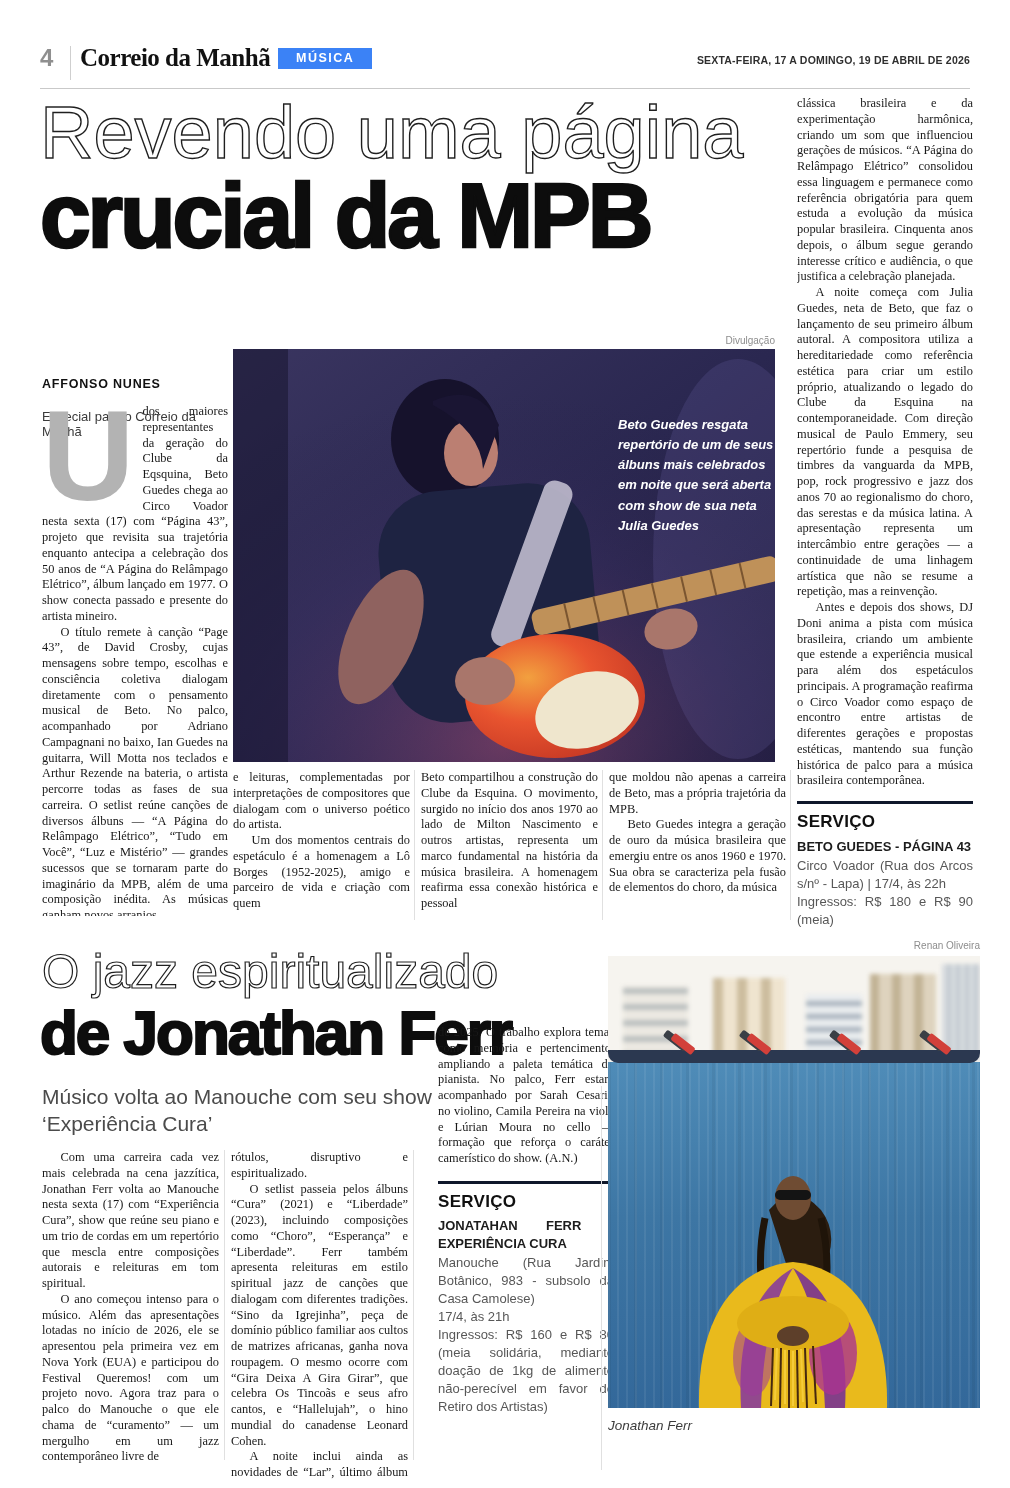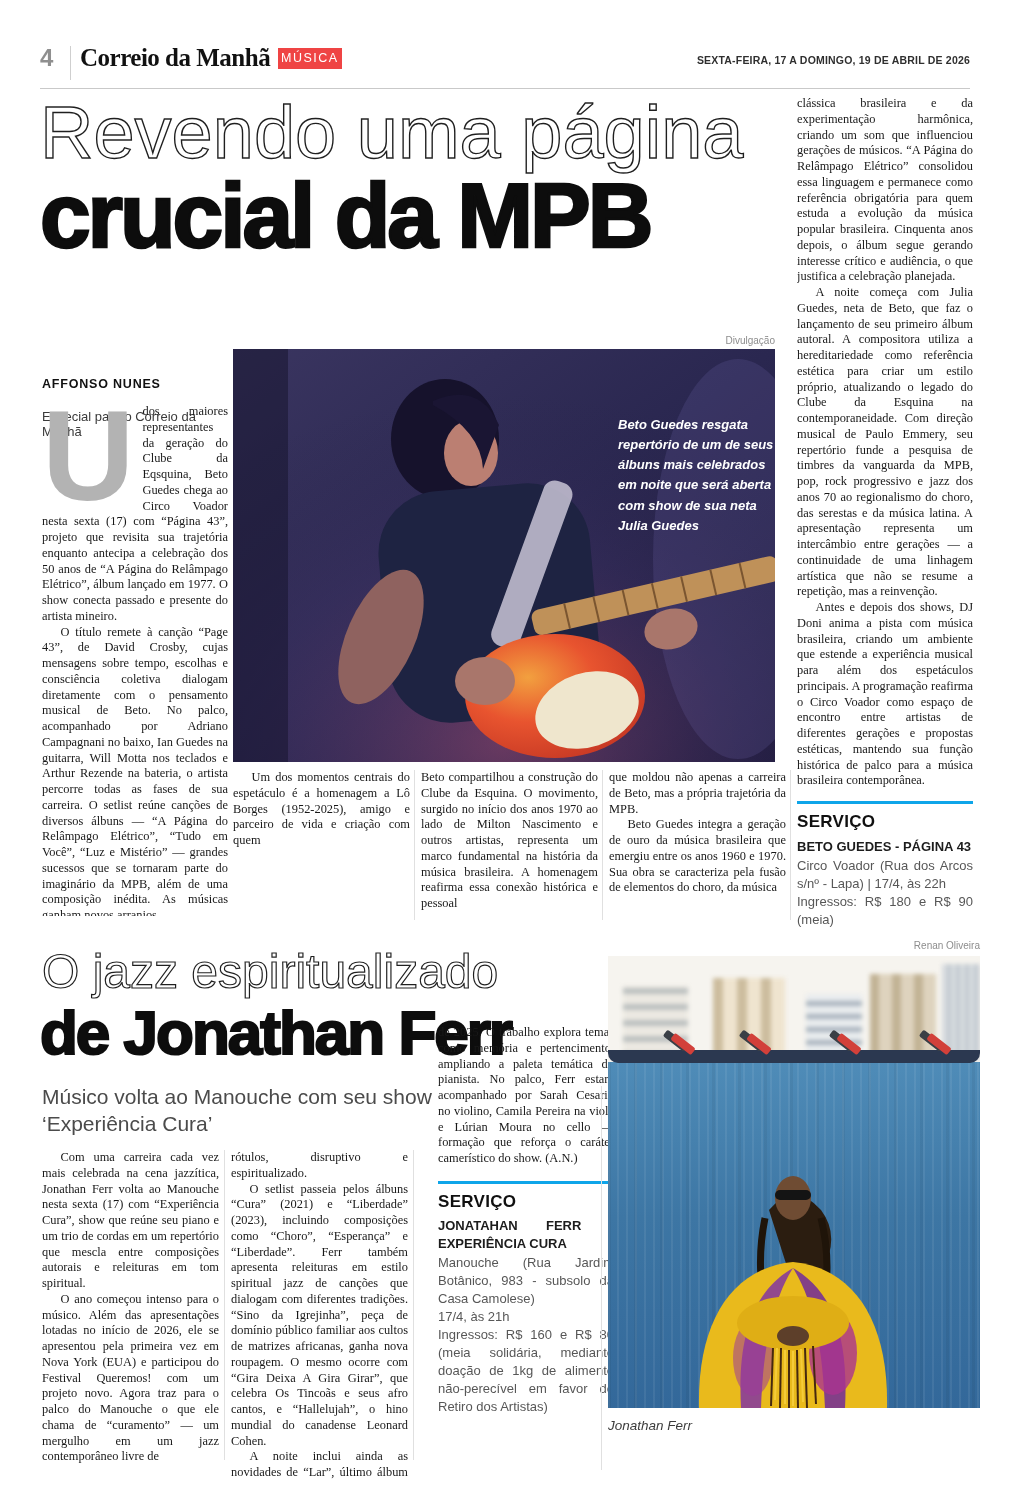--- a/index.html
+++ b/index.html
@@ -4,22 +4,22 @@
 <style>
   html,body{margin:0;padding:0;background:#ffffff;}
   .page{position:relative;width:1010px;height:1488px;background:#fff;overflow:hidden;
         font-family:"Liberation Sans",sans-serif;margin:0 auto;}
   .abs{position:absolute;}
 
   
   .pagenum{font-size:24px;font-weight:700;color:#8f8f8f;}
   .hdr-vline{width:1px;height:34px;background:#cfcfcf;}
   .brand{font-family:"Liberation Serif",serif;font-size:25px;font-weight:700;color:#111;letter-spacing:-.5px;}
-  .section-badge{display:inline-block;background:#ef4444;color:#fff;font-size:12.5px;font-weight:400;
-                 letter-spacing:1.5px;padding:3px 3px 4px;}
+  .section-badge{display:inline-block;background:#3b82f6;color:#fff;font-size:12.5px;font-weight:700;
+                 letter-spacing:1.5px;padding:3px 18px 4px;}
   .hdr-date{font-size:10.5px;font-weight:600;color:#2f2f2f;letter-spacing:.2px;}
   .hdr-rule{height:1px;background:#c9c9c9;}
 
   
   .hl-thin{font-weight:400;color:transparent;-webkit-text-stroke:1.4px #1f1f1f;line-height:1;white-space:nowrap;}
   .hl-heavy{font-weight:700;color:#0d0d0d;-webkit-text-stroke:2.6px #0d0d0d;line-height:1;white-space:nowrap;}
   @supports not (-webkit-text-stroke:1px #000){
     .hl-thin{color:#1f1f1f;}
   }
   .subtitle{color:#4b4b4b;line-height:1.28;}
@@ -30,21 +30,21 @@
 
   
   .bodytext{font-family:"Liberation Serif",serif;font-size:12.4px;line-height:1.27;
             text-align:justify;color:#181818;overflow:hidden;}
   .bodytext p{margin:0;}
   .bodytext p.ind{text-indent:1.5em;}
   .dropcap{float:left;font-family:"Liberation Sans",sans-serif;font-weight:700;font-size:128px;
            line-height:.72;color:#b3b3b3;margin:6px 8px 2px 0;}
 
   
-  .servico{border-top:3px solid #0ea5e9;padding-top:7px;font-family:"Liberation Sans",sans-serif;}
+  .servico{border-top:3px solid #0f172a;padding-top:7px;font-family:"Liberation Sans",sans-serif;}
   .servico .t{font-size:17px;font-weight:800;letter-spacing:.3px;color:#101010;margin:0 0 5px;}
   .servico .e{font-size:13px;font-weight:700;color:#1c1c1c;line-height:1.35;margin:0 0 2px;}
   .servico .d{font-size:13px;color:#575757;line-height:1.38;margin:0;}
 
   .credit{font-size:10px;color:#8d8d8d;text-align:right;}
   .vrule{position:absolute;width:1px;background:#e0e0e0;}
 
   
   .photo1{overflow:hidden;background:#221e3e;}
   .photo1 svg{position:absolute;left:0;top:0;width:100%;height:100%;}
@@ -138,20 +138,21 @@
       </g>
       <ellipse cx="322" cy="347" rx="90" ry="62" fill="url(#gbody)"></ellipse>
       <ellipse cx="354" cy="361" rx="53" ry="37" fill="#efe6cd" transform="rotate(-18 354 361)"></ellipse>
       <ellipse cx="438" cy="280" rx="27" ry="20" fill="#a9766b" transform="rotate(-15 438 280)"></ellipse>
       <ellipse cx="252" cy="332" rx="30" ry="24" fill="#a9766b"></ellipse>
     </svg>
     <div class="cap1">Beto Guedes resgata repertório de um de seus álbuns mais celebrados em noite que será aberta com show de sua neta Julia Guedes</div>
   </div>
 
   <div class="abs bodytext" style="left:233px;top:770px;width:177px;height:152px;">
+    <p>e leituras, complementadas por interpretações de compositores que dialogam com o universo poético do artista.</p>
     <p class="ind">Um dos momentos centrais do espetáculo é a homenagem a Lô Borges (1952-2025), amigo e parceiro de vida e criação com quem</p>
   </div>
   <div class="vrule" style="left:414px;top:770px;height:150px;"></div>
   <div class="abs bodytext" style="left:421px;top:770px;width:177px;height:152px;">
     <p>Beto compartilhou a construção do Clube da Esquina. O movimento, surgido no início dos anos 1970 ao lado de Milton Nascimento e outros artistas, representa um marco fundamental na história da música brasileira. A homenagem reafirma essa conexão histórica e pessoal</p>
   </div>
   <div class="vrule" style="left:602px;top:770px;height:150px;"></div>
   <div class="abs bodytext" style="left:609px;top:770px;width:177px;height:152px;">
     <p>que moldou não apenas a carreira de Beto, mas a própria trajetória da MPB.</p>
     <p class="ind">Beto Guedes integra a geração de ouro da música brasileira que emergiu entre os anos 1960 e 1970. Sua obra se caracteriza pela fusão de elementos do choro, da música</p>

